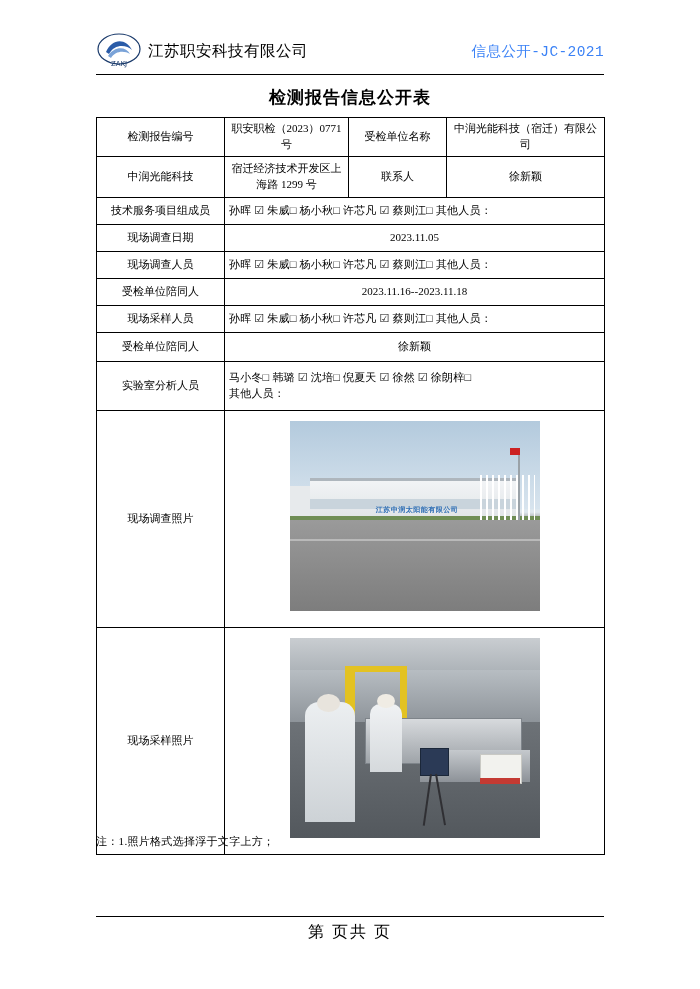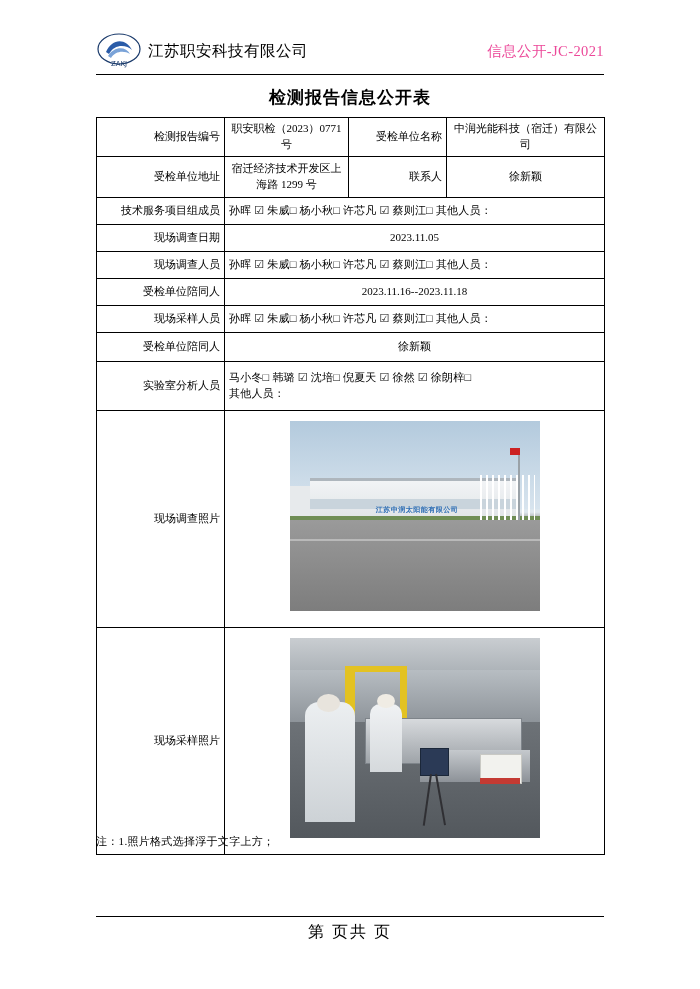--- a/index.html
+++ b/index.html
@@ -46,23 +46,24 @@
   .logo svg { display: block; }
   .company-name {
     font-size: 15.5px;
     font-family: "Liberation Serif", serif;
     color: #000;
     letter-spacing: 0.5px;
     white-space: nowrap;
   }
   .header-right {
     font-size: 14.5px;
-    color: #ec4899;
+    color: #3b82f6;
     white-space: nowrap;
     letter-spacing: 0.4px;
+    font-family: Liberation Mono, monospace;
   }
   .header-rule {
     position: absolute;
     left: 96px;
     top: 74px;
     width: 508px;
     border-bottom: 1px solid #000;
   }
   
   .doc-title {
@@ -85,21 +86,21 @@
     table-layout: fixed;
     font-size: 11px;
   }
   table.main td {
     border: 1px solid #000;
     padding: 3px 4px;
     vertical-align: middle;
     line-height: 1.45;
   }
   .c-label {
-    text-align: right;
+    text-align: center;
     white-space: nowrap;
   }
   .c-center { text-align: center; }
   .c-left { text-align: left; padding-left: 6px; }
   .members {
     letter-spacing: 0.2px;
   }
   
   .photo-cell {
     padding: 8px 4px;
@@ -310,21 +311,21 @@
       <col style="width:158px">
     </colgroup>
     <tbody>
       <tr>
         <td class="c-label" style="height:28px">检测报告编号</td>
         <td class="c-center">职安职检（2023）0771 号</td>
         <td class="c-label">受检单位名称</td>
         <td class="c-center">中润光能科技（宿迁）有限公司</td>
       </tr>
       <tr>
-        <td class="c-label" style="height:34px">受检单位地址</td>
+        <td class="c-label" style="height:34px">中润光能科技</td>
         <td class="c-center">宿迁经济技术开发区上海路 1299 号</td>
         <td class="c-label">联系人</td>
         <td class="c-center">徐新颖</td>
       </tr>
       <tr>
         <td class="c-label" style="height:20px">技术服务项目组成员</td>
         <td class="c-left members" colspan="3">孙晖 ☑ 朱威□ 杨小秋□ 许芯凡 ☑ 蔡则江□ 其他人员：</td>
       </tr>
       <tr>
         <td class="c-label" style="height:20px">现场调查日期</td>

